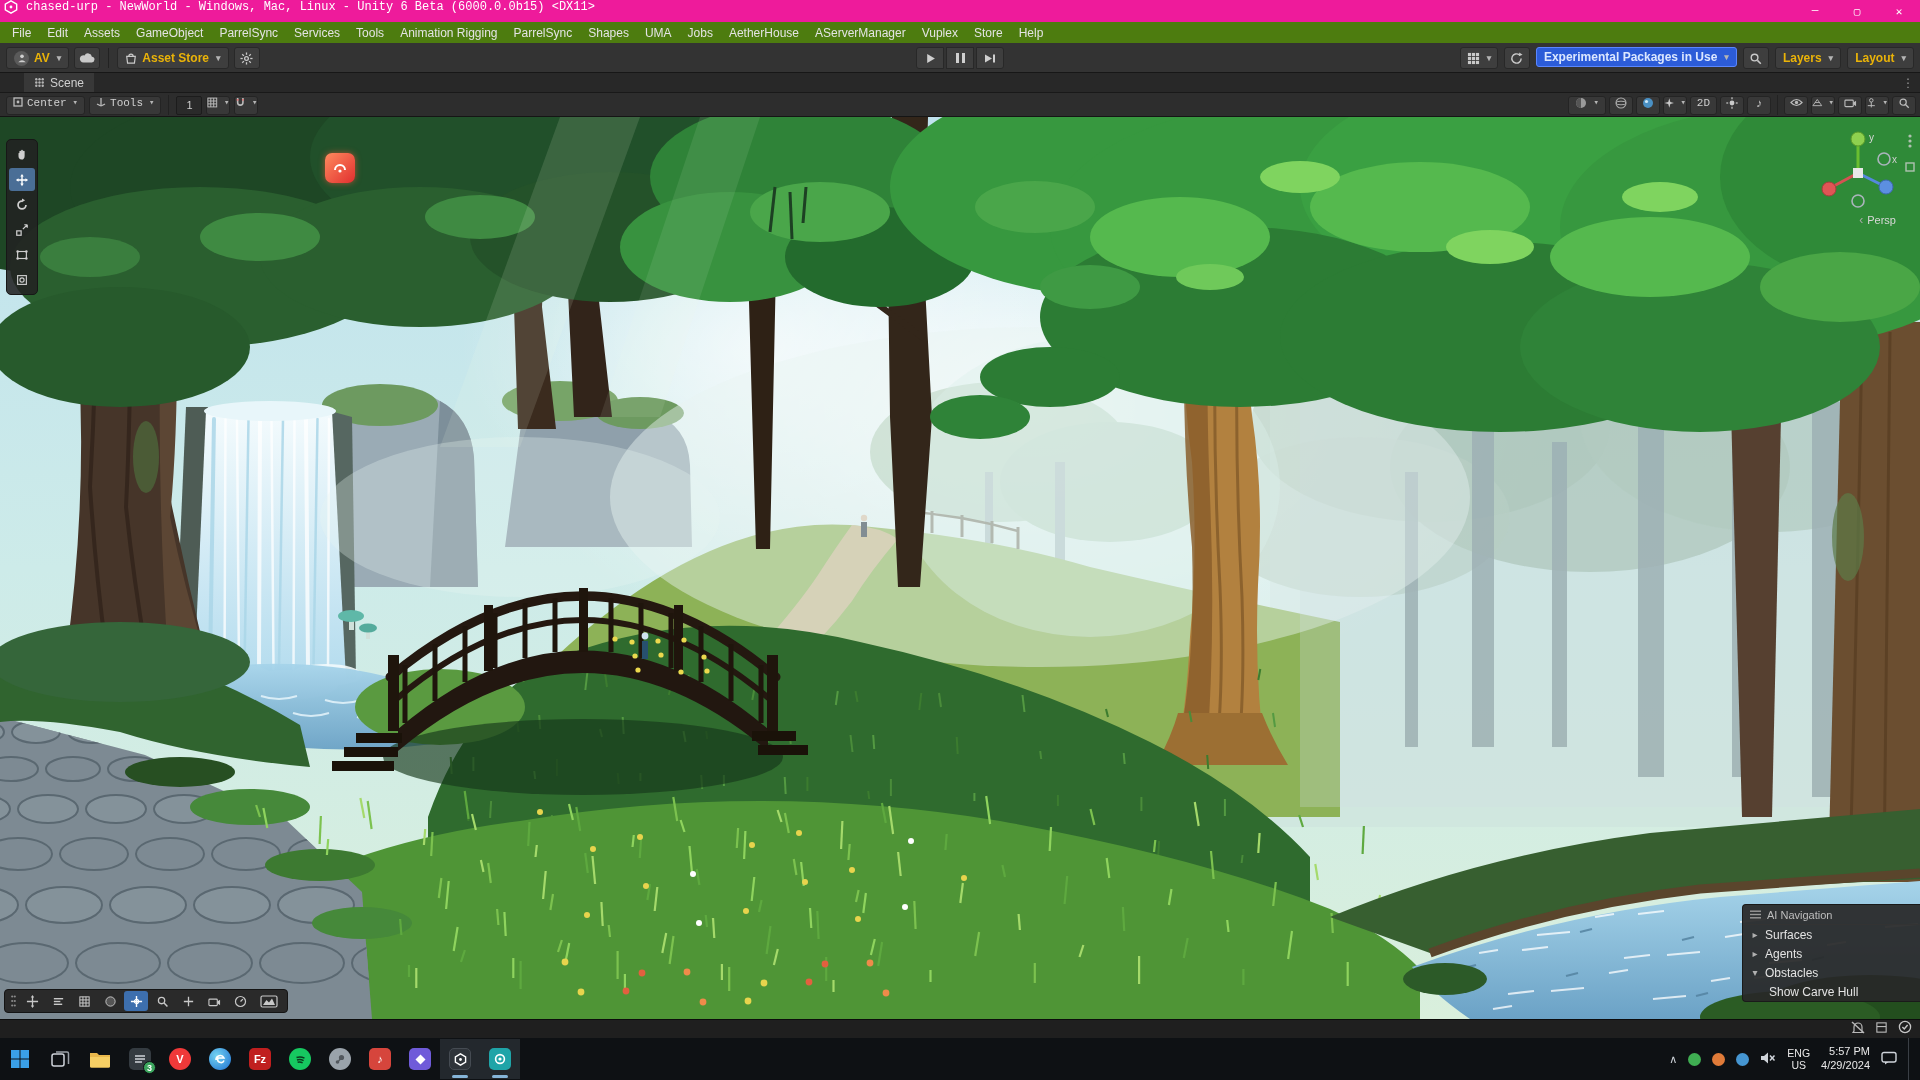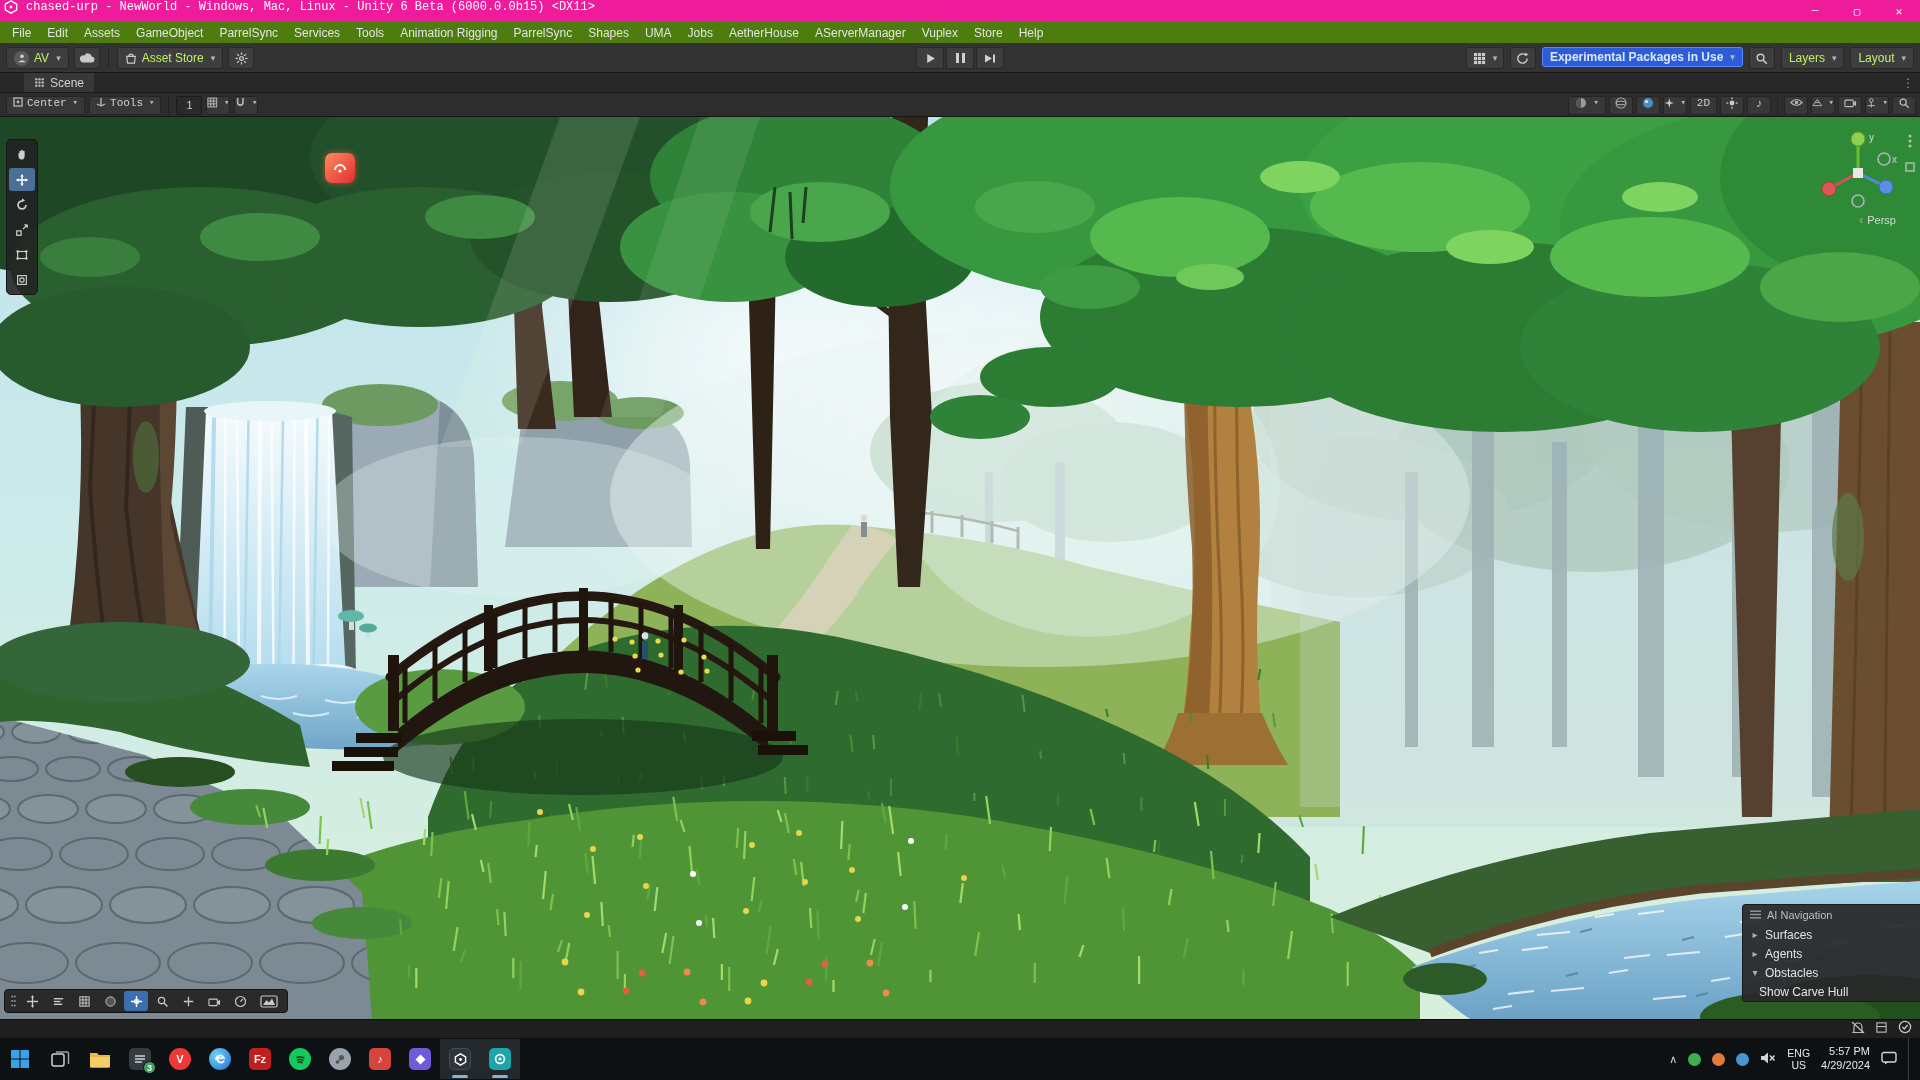--- a/index.html
+++ b/index.html
@@ -21,21 +21,21 @@
     display:flex; align-items:center; color:#e4e4e4; font-size:12px; padding-left:4px; }
   .menubar span { padding:0 8px; }
 
   
   .toolbar { position:absolute; top:43px; left:0; right:0; height:30px; background:#333333;
     border-bottom:1px solid #171717; color:#d8d8d8; font-size:12px; }
   .tb-left { position:absolute; left:6px; top:4px; display:flex; gap:5px; align-items:center; }
   .tb-center { position:absolute; left:50%; top:4px; transform:translateX(-50%); display:flex; gap:2px; }
   .tb-right { position:absolute; right:6px; top:4px; display:flex; gap:6px; align-items:flex-start; }
   .tbtn { height:22px; background:#3e3e3e; border:1px solid #282828; border-radius:3px;
-    color:#bef264; font-size:12px; display:flex; align-items:center; gap:5px; padding:0 7px; }
+    color:#eab308; font-size:12px; display:flex; align-items:center; gap:5px; padding:0 7px;font-weight:bold; }
   .tbtn.icon-only { width:26px; justify-content:center; padding:0; }
   .dd::after { content:"▾"; font-size:9px; color:#b5b5b5; margin-left:2px; }
   .avatar-circ { width:15px; height:15px; border-radius:50%; background:#5a5a5a;
     display:inline-flex; align-items:center; justify-content:center; }
   .sep { width:1px; height:20px; background:#222; margin:0 3px; }
   .exp-btn { background:#2c5cd8; border:1px solid #5a86ff; color:#dbe7ff; font-weight:bold; height:20px; }
   .playbtn { width:28px; height:22px; background:#3e3e3e; border:1px solid #282828;
     display:flex; align-items:center; justify-content:center; }
   .playbtn:first-child { border-radius:3px 0 0 3px; }
   .playbtn:last-child { border-radius:0 3px 3px 0; }
@@ -81,21 +81,21 @@
     color:#d8d8d8; font-size:11px; }
   .persp .tog { color:#aaa; font-size:12px; }
 
   .ainav { position:absolute; right:0; top:787px; width:178px; background:rgba(40,40,40,.93);
     border:1px solid #1a1a1a; border-right:none; border-radius:4px 0 0 4px;
     color:#e3e3e3; font-size:12px; }
   .ainav .hdr { height:20px; display:flex; align-items:center; gap:6px; padding:0 7px;
     color:#bdbdbd; font-size:11px; border-bottom:1px solid #333; }
   .ainav .row { height:19px; display:flex; align-items:center; padding:0 6px; gap:4px; }
   .ainav .row .arr { width:12px; color:#b0b0b0; font-size:10px; text-align:center; }
-  .ainav .row.child { padding-left:16px; }
+  .ainav .row.child { padding-left:26px; }
 
   .vptoolbar { position:absolute; left:4px; bottom:6px; height:24px; background:#2a2a2a;
     border:1px solid #141414; border-radius:4px; display:flex; align-items:center; padding:0 3px; gap:2px; }
   .vptoolbar button { width:24px; height:20px; border-radius:3px; display:flex;
     align-items:center; justify-content:center; }
   .vptoolbar button.hl { background:#3d6fae; }
   .vptoolbar button.wide { width:30px; }
   .vp-handle { width:10px; display:flex; align-items:center; justify-content:center; }
 
   

